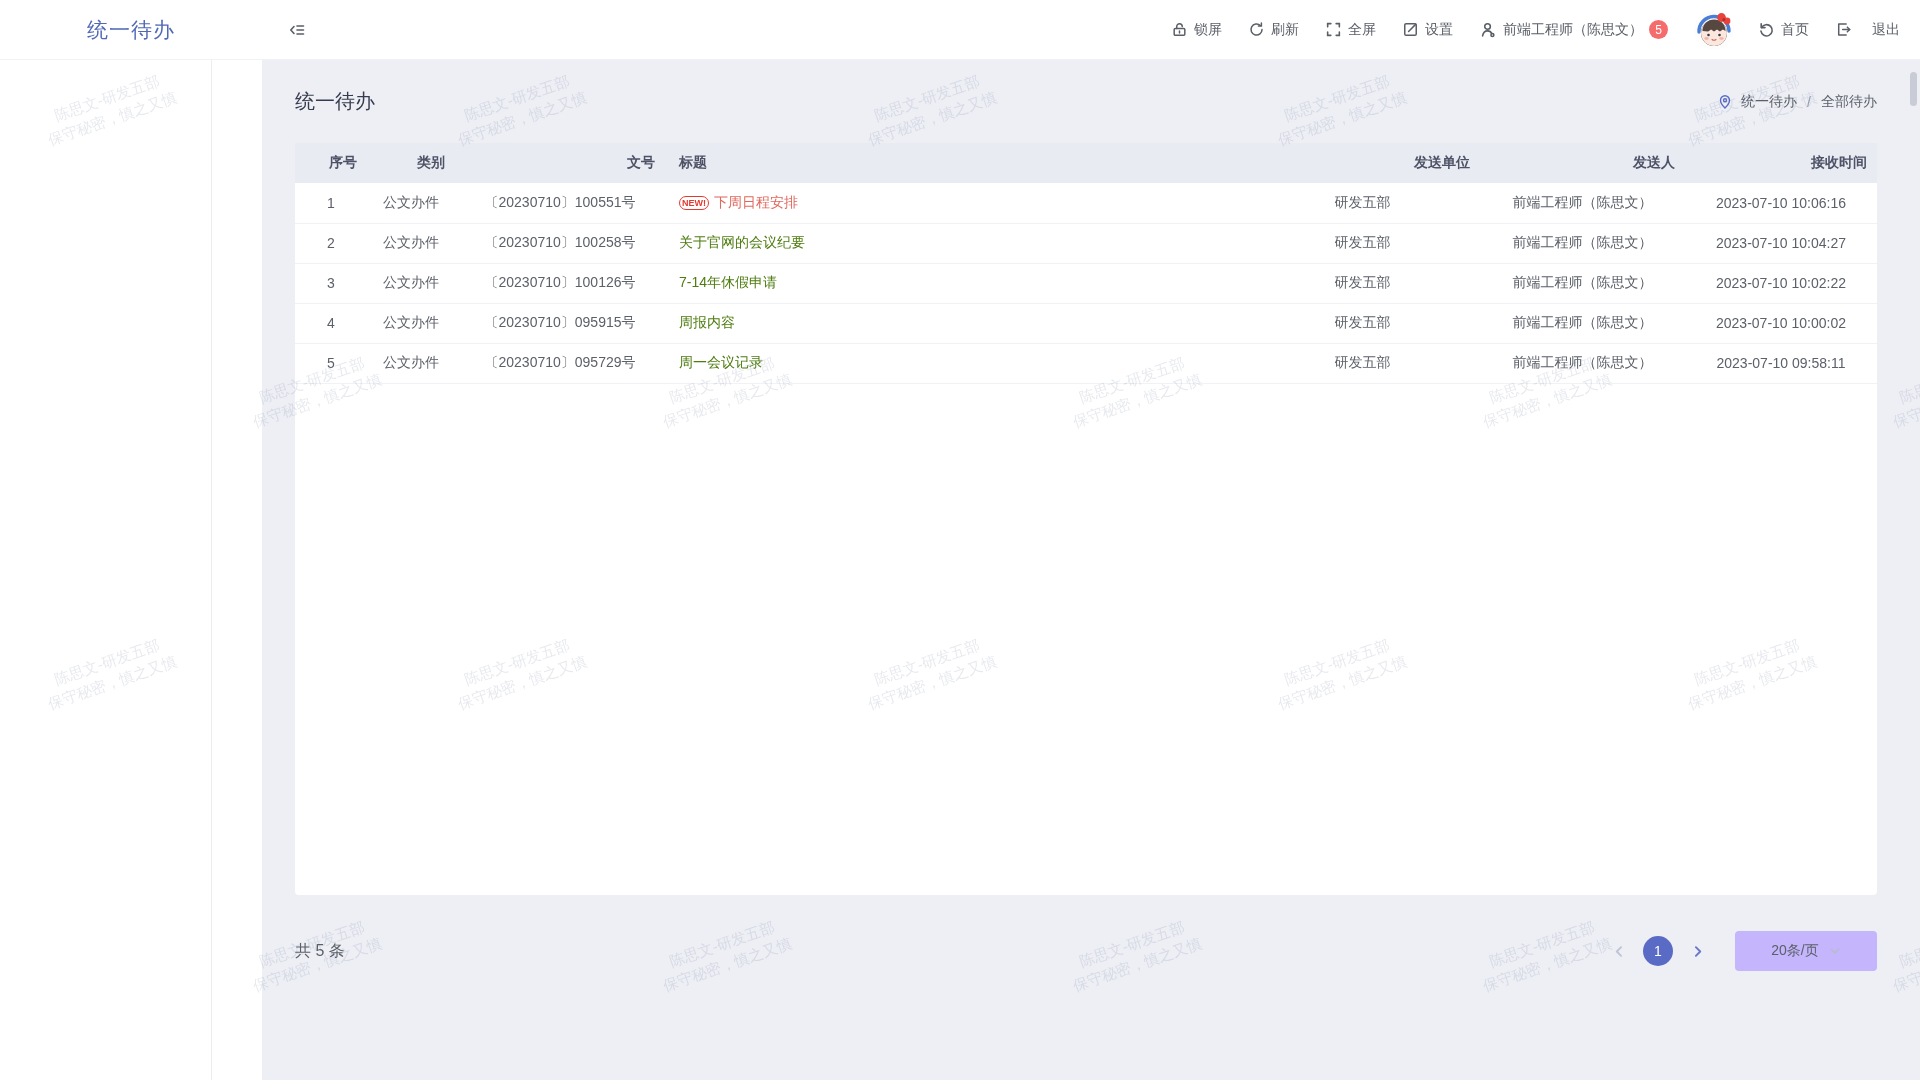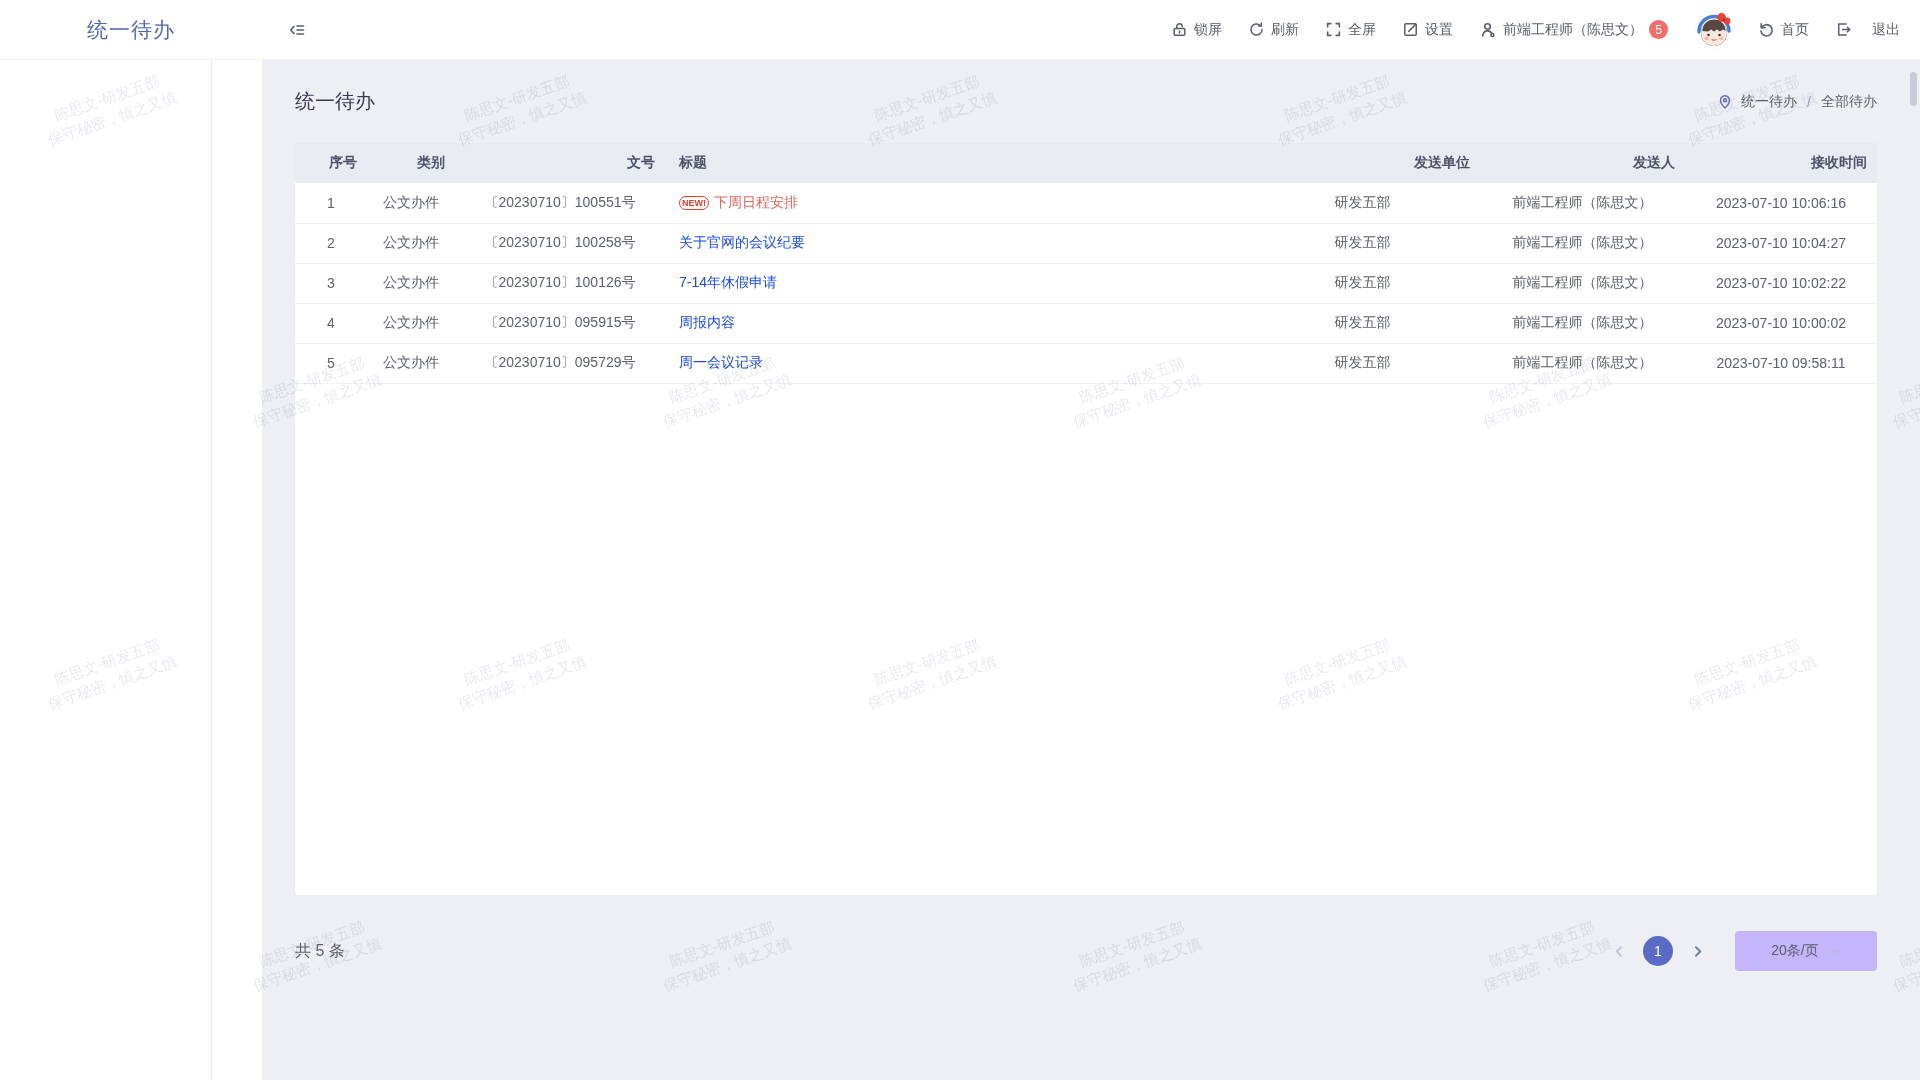--- a/index.html
+++ b/index.html
@@ -41,21 +41,21 @@
 
   
   .card { margin:0 43px 0 33px; background:#fff; border-radius:4px; min-height:752px; }
   table { width:100%; border-collapse:collapse; table-layout:fixed; }
   thead th { height:40px; background:#e9ebf3; font-size:14px; font-weight:700; color:#4d5266;
     text-align:right; padding:0 10px; white-space:nowrap; overflow:hidden; }
   thead th.al { text-align:left; padding-left:14px; }
   tbody td { height:40px; border-bottom:1px solid #f0f2f6; font-size:14px; color:#5c6068;
     text-align:center; padding:0 10px; white-space:nowrap; overflow:hidden; }
   tbody td.al { text-align:left; padding-left:14px; }
-  .doc-link { color:#1d4ed8; cursor:pointer; text-decoration:none; }
+  .doc-link { color:#4d7c0f; cursor:pointer; text-decoration:none; }
   .doc-link.is-new { color:#e0695e; }
   .new-badge { display:inline-block; border:1px solid #e23b2e; color:#e23b2e; font-size:9px;
     font-weight:700; line-height:12px; padding:0 2px; border-radius:7px; margin-right:5px;
     vertical-align:1px; letter-spacing:0; }
 
   
   .pagination-row { display:flex; align-items:center; justify-content:space-between;
     padding:0 43px 0 33px; margin-top:36px; }
   .total-text { font-size:16px; color:#5c6068; }
   .pager { display:flex; align-items:center; gap:10px; }

